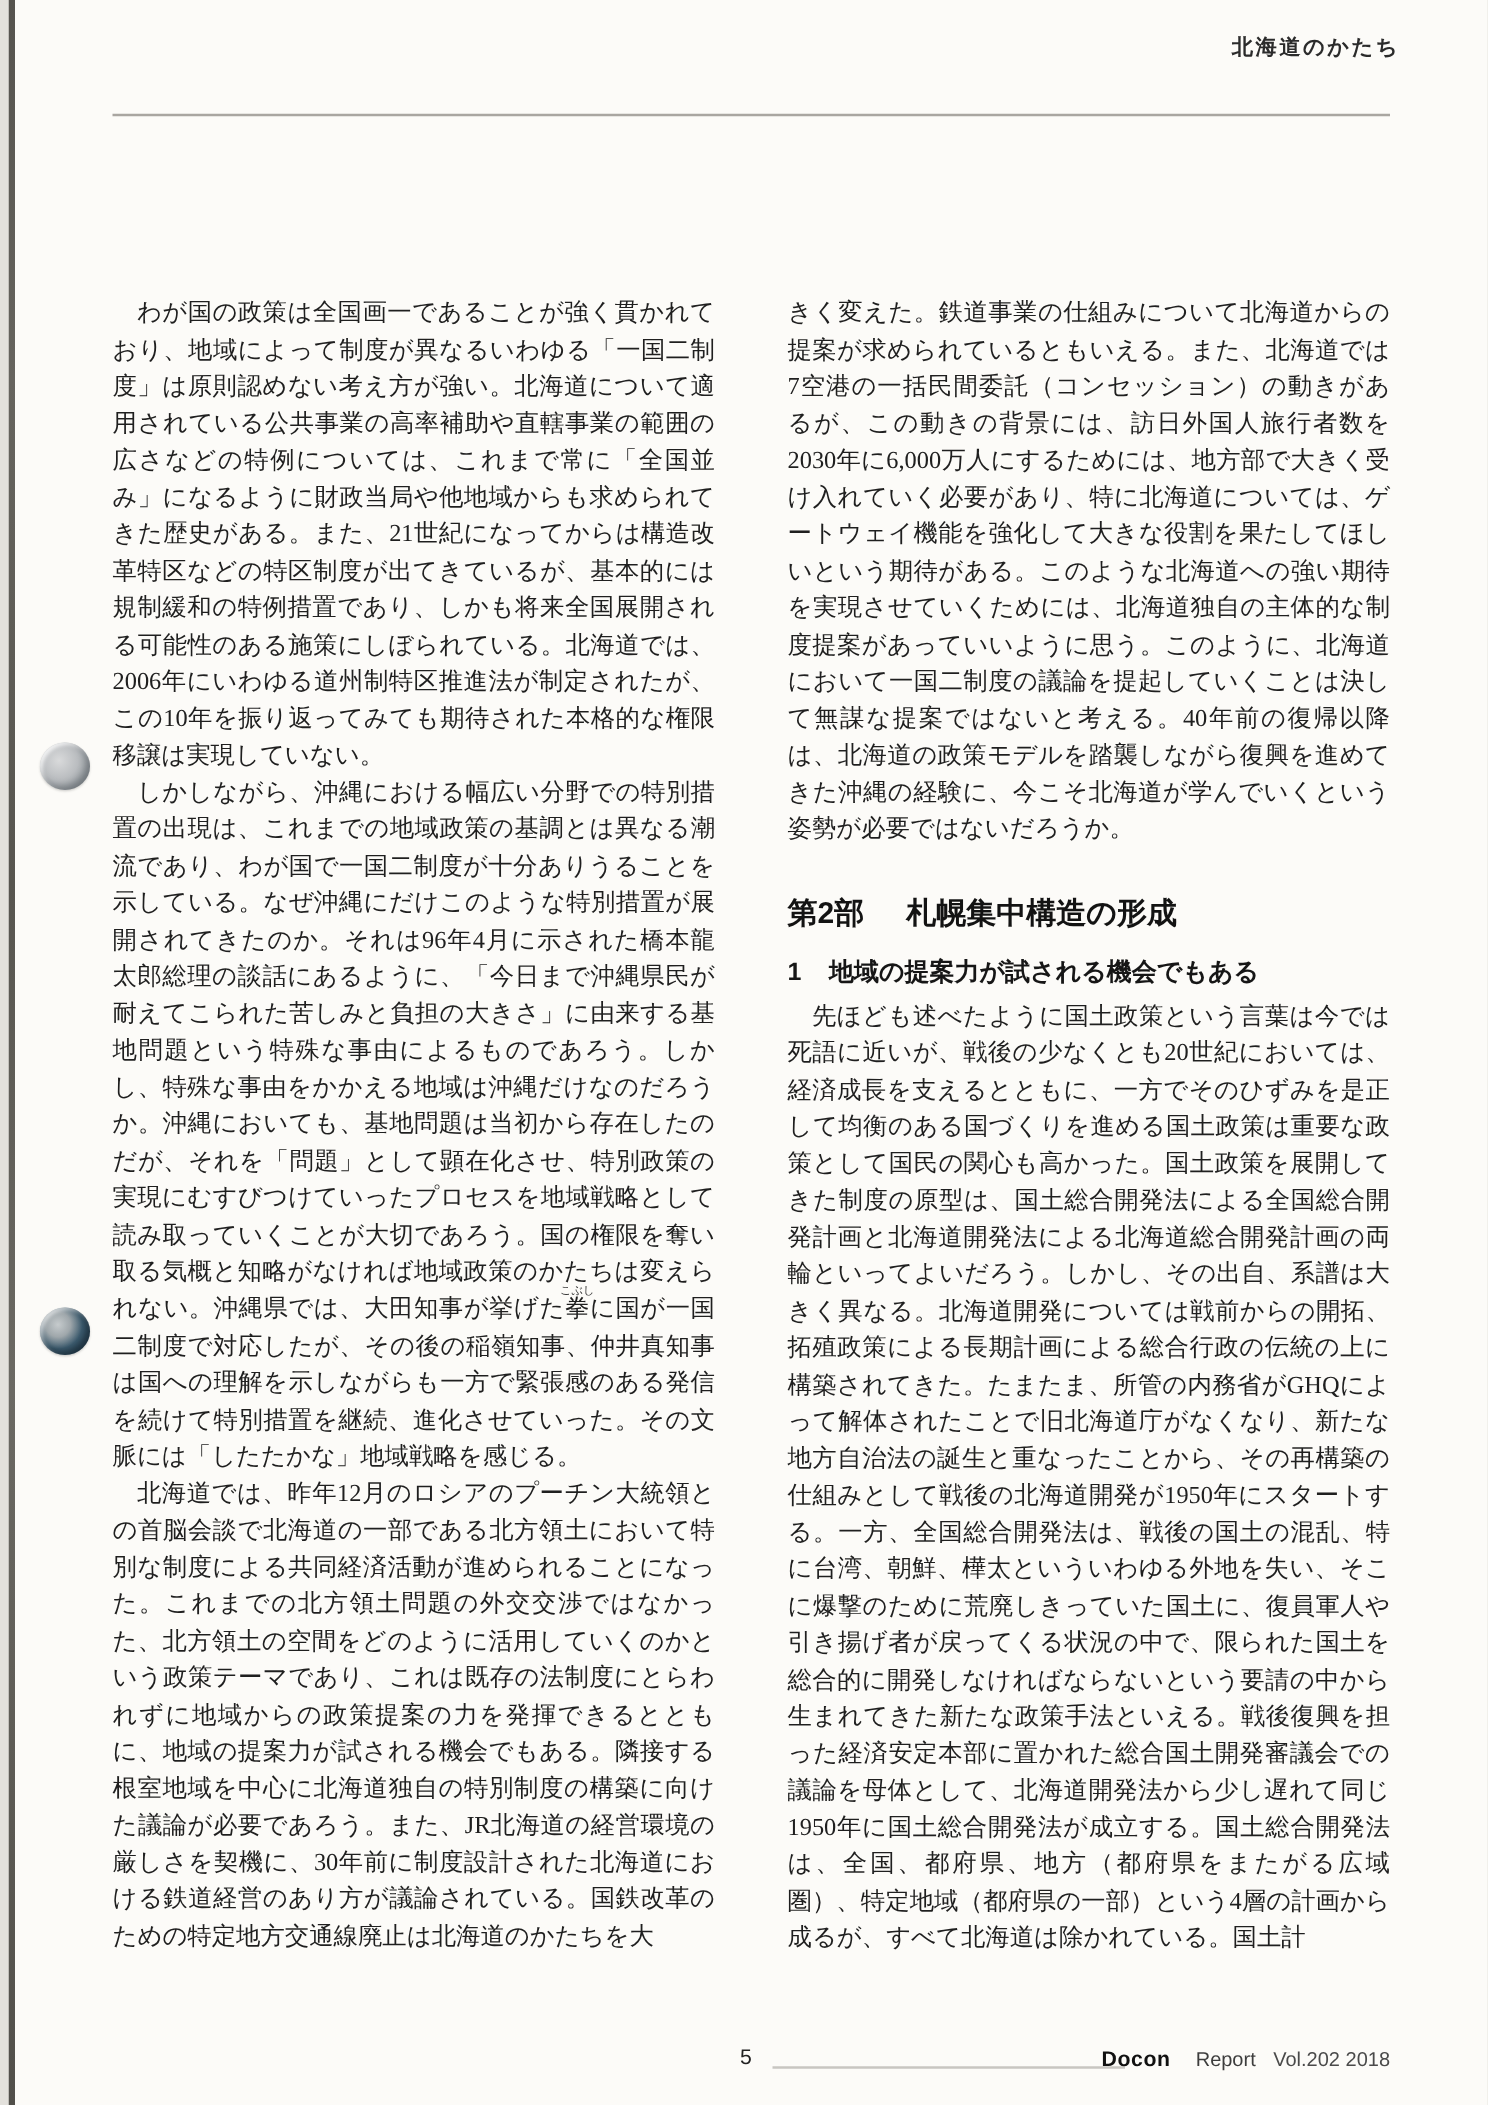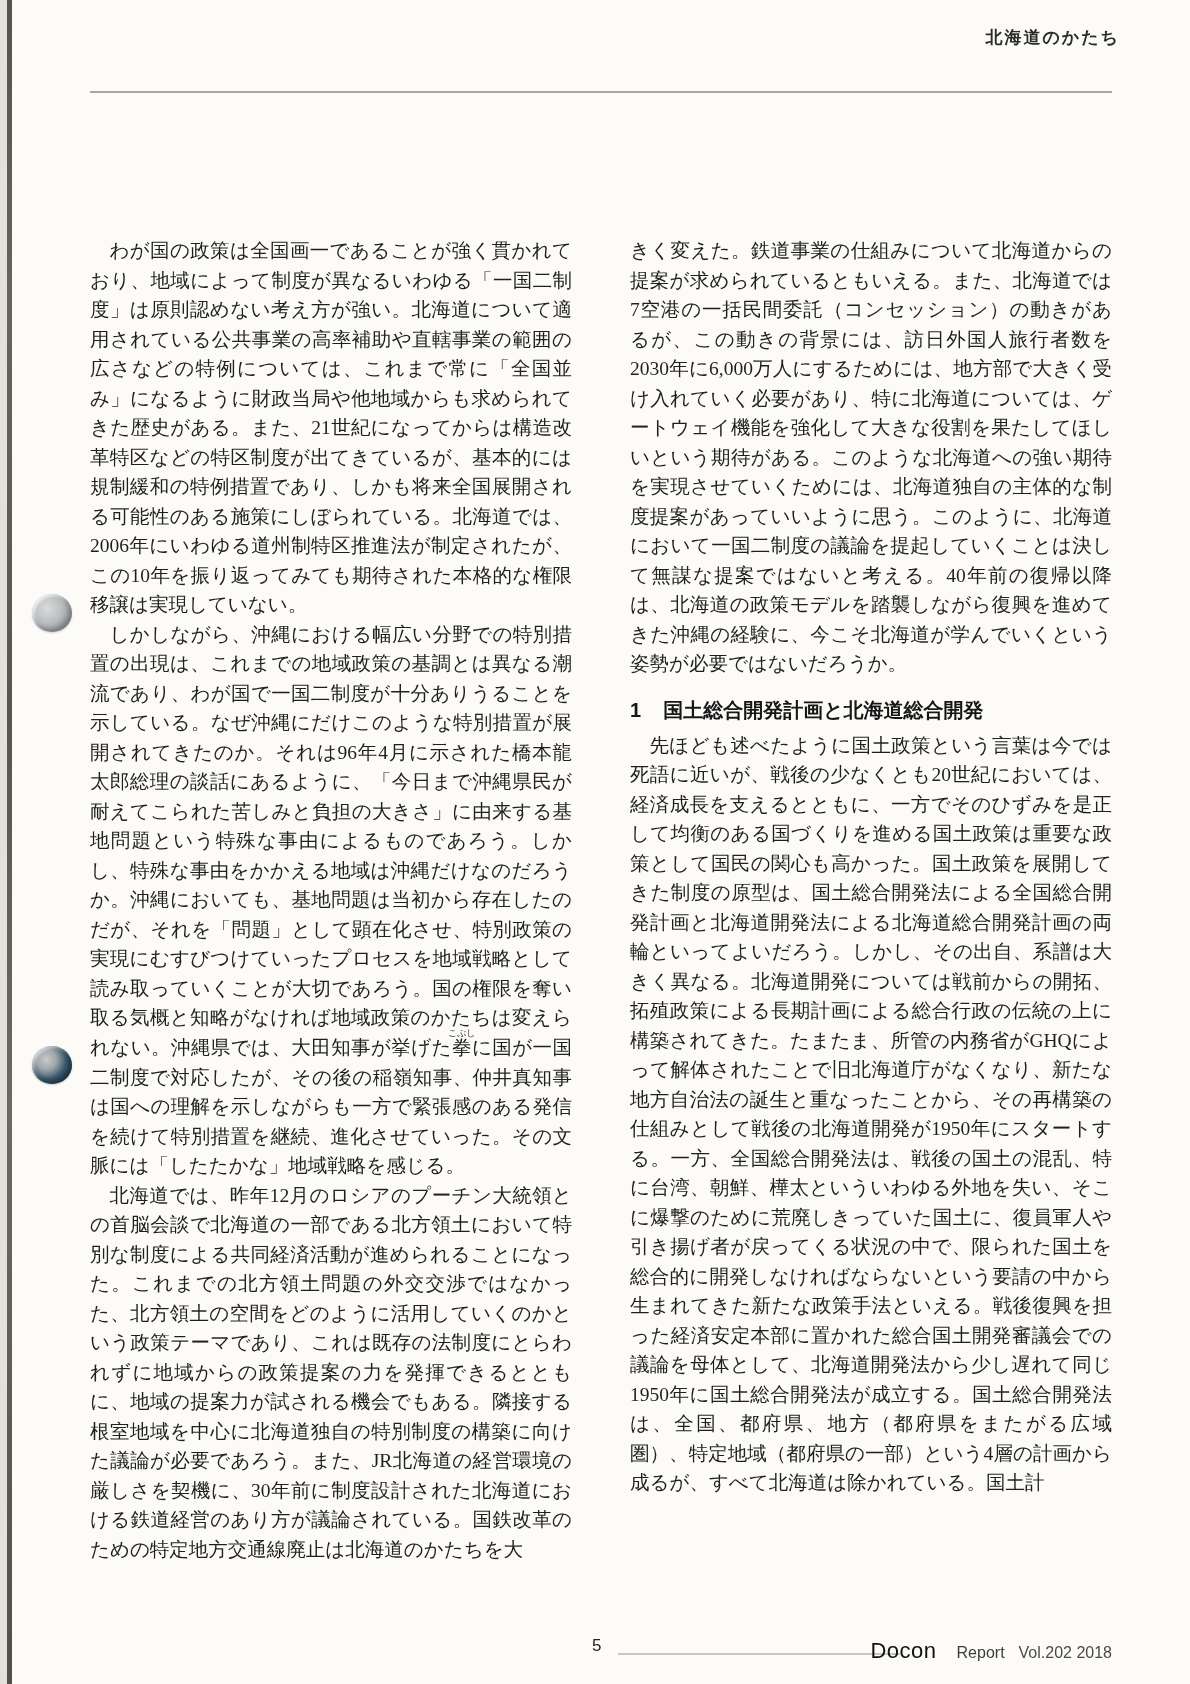--- a/index.html
+++ b/index.html
@@ -66,21 +66,21 @@
     position:absolute;left:592px;top:1636px;
     font-family:"Liberation Sans","DejaVu Sans",sans-serif;
     font-size:17px;color:#222;
   }
   .footer-rule{position:absolute;left:618px;top:1653px;width:282px;height:2px;background:#c8c6c1;}
   .footer-brand{
     position:absolute;top:1638px;right:78px;
     font-family:"Liberation Sans","DejaVu Sans",sans-serif;
     font-size:16px;color:#3a3a3a;white-space:nowrap;
   }
-  .brand-bold{font-weight:400;color:#111;font-size:22px;letter-spacing:.5px;text-align:center;}
+  .brand-bold{font-weight:700;color:#111;font-size:17px;letter-spacing:.5px;text-align:center;}
   .brand-rest{margin-left:20px;color:#3d3d3d;}
   .brand-vol{margin-left:14px;color:#4a4a4a;}
 </style>
 </head>
 <body>
 
 <div class="page">
 
   <div class="scan-strip"></div>
   <div class="scan-line"></div>
@@ -91,21 +91,22 @@
   <div class="header-rule"></div>
 
   <div class="col col-left">
     <p class="body indent">わが国の政策は全国画一であることが強く貫かれており、地域によって制度が異なるいわゆる「一国二制度」は原則認めない考え方が強い。北海道について適用されている公共事業の高率補助や直轄事業の範囲の広さなどの特例については、これまで常に「全国並み」になるように財政当局や他地域からも求められてきた歴史がある。また、21世紀になってからは構造改革特区などの特区制度が出てきているが、基本的には規制緩和の特例措置であり、しかも将来全国展開される可能性のある施策にしぼられている。北海道では、2006年にいわゆる道州制特区推進法が制定されたが、この10年を振り返ってみても期待された本格的な権限移譲は実現していない。</p>
     <p class="body indent p2"><span>しかしながら、沖縄における幅広い分野での特別措置の出現は、これまでの地域政策の基調とは異なる潮流であり、わが国で一国二制度が十分ありうることを示している。なぜ沖縄にだけこのような特別措置が展開されてきたのか。それは96年4月に示された橋本龍太郎総理の談話にあるように、「今日まで沖縄県民が耐えてこられた苦しみと負担の大きさ」に由来する基地問題という特殊な事由によるものであろう。しかし、特殊な事由をかかえる地域は沖縄だけなのだろうか。沖縄においても、基地問題は当初から存在したのだが、それを「問題」として顕在化させ、特別政策の実現にむすびつけていったプロセスを地域戦略として読み取っていくことが大切であろう。国の権限を奪い取る気概と知略がなければ地域政策のかたちは変えられない。沖縄県では、大田知事が挙げた</span><ruby><span>拳</span><rt>こぶし</rt></ruby><span>に国が一国二制度で対応したが、その後の稲嶺知事、仲井真知事は国への理解を示しながらも一方で緊張感のある発信を続けて特別措置を継続、進化させていった。その文脈には「したたかな」地域戦略を感じる。</span></p>
     <p class="body indent">北海道では、昨年12月のロシアのプーチン大統領との首脳会談で北海道の一部である北方領土において特別な制度による共同経済活動が進められることになった。これまでの北方領土問題の外交交渉ではなかった、北方領土の空間をどのように活用していくのかという政策テーマであり、これは既存の法制度にとらわれずに地域からの政策提案の力を発揮できるとともに、地域の提案力が試される機会でもある。隣接する根室地域を中心に北海道独自の特別制度の構築に向けた議論が必要であろう。また、JR北海道の経営環境の厳しさを契機に、30年前に制度設計された北海道における鉄道経営のあり方が議論されている。国鉄改革のための特定地方交通線廃止は北海道のかたちを大</p>
   </div>
 
   <div class="col col-right">
     <p class="body">きく変えた。鉄道事業の仕組みについて北海道からの提案が求められているともいえる。また、北海道では7空港の一括民間委託（コンセッション）の動きがあるが、この動きの背景には、訪日外国人旅行者数を2030年に6,000万人にするためには、地方部で大きく受け入れていく必要があり、特に北海道については、ゲートウェイ機能を強化して大きな役割を果たしてほしいという期待がある。このような北海道への強い期待を実現させていくためには、北海道独自の主体的な制度提案があっていいように思う。このように、北海道において一国二制度の議論を提起していくことは決して無謀な提案ではないと考える。40年前の復帰以降は、北海道の政策モデルを踏襲しながら復興を進めてきた沖縄の経験に、今こそ北海道が学んでいくという姿勢が必要ではないだろうか。</p>
-    <h2 class="sec-h s1"><span class="sec-num">1</span><span>国土総合開発計画と北海道総合開発</span></h2>
+    <h1 class="part-h"><span class="part-num">第2部</span><span>札幌集中構造の形成</span></h1>
+    <h2 class="sec-h s1"><span class="sec-num">1</span><span>地域の提案力が試される機会でもある</span></h2>
     <p class="body indent">先ほども述べたように国土政策という言葉は今では死語に近いが、戦後の少なくとも20世紀においては、経済成長を支えるとともに、一方でそのひずみを是正して均衡のある国づくりを進める国土政策は重要な政策として国民の関心も高かった。国土政策を展開してきた制度の原型は、国土総合開発法による全国総合開発計画と北海道開発法による北海道総合開発計画の両輪といってよいだろう。しかし、その出自、系譜は大きく異なる。北海道開発については戦前からの開拓、拓殖政策による長期計画による総合行政の伝統の上に構築されてきた。たまたま、所管の内務省がGHQによって解体されたことで旧北海道庁がなくなり、新たな地方自治法の誕生と重なったことから、その再構築の仕組みとして戦後の北海道開発が1950年にスタートする。一方、全国総合開発法は、戦後の国土の混乱、特に台湾、朝鮮、樺太といういわゆる外地を失い、そこに爆撃のために荒廃しきっていた国土に、復員軍人や引き揚げ者が戻ってくる状況の中で、限られた国土を総合的に開発しなければならないという要請の中から生まれてきた新たな政策手法といえる。戦後復興を担った経済安定本部に置かれた総合国土開発審議会での議論を母体として、北海道開発法から少し遅れて同じ1950年に国土総合開発法が成立する。国土総合開発法は、全国、都府県、地方（都府県をまたがる広域圏）、特定地域（都府県の一部）という4層の計画から成るが、すべて北海道は除かれている。国土計</p>
   </div>
 
   <span class="page-num">5</span>
   <div class="footer-rule"></div>
   <div class="footer-brand">
     <span class="brand-bold">Docon</span><span class="brand-rest">Report</span><span class="brand-vol">Vol.202 2018</span>
   </div>
 
 </div>

